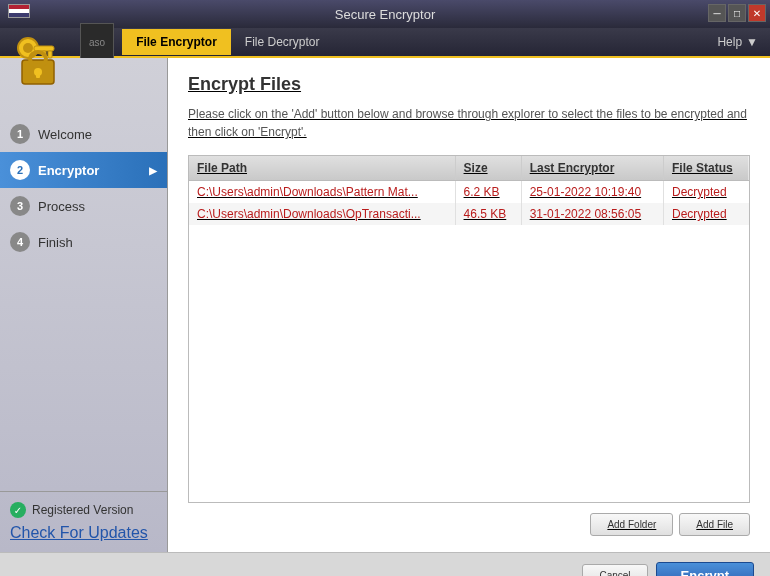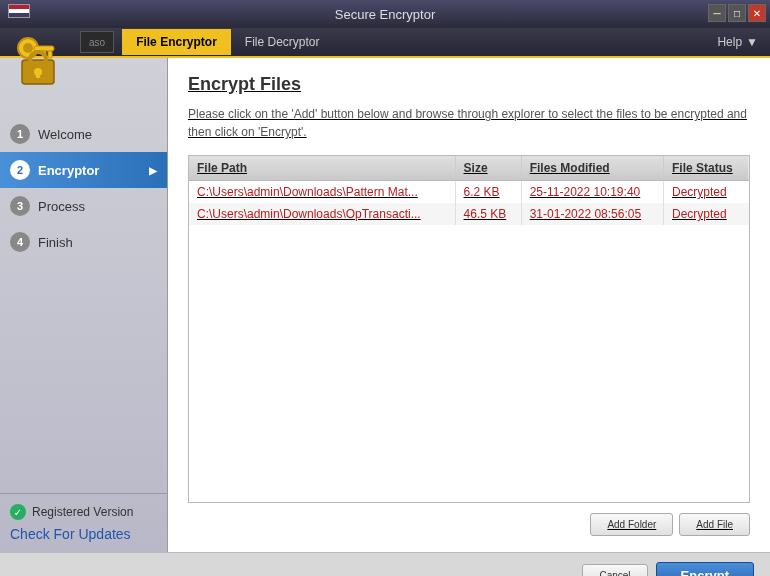--- a/index.html
+++ b/index.html
@@ -62,21 +62,21 @@
       height: 30px;
       display: flex;
       align-items: center;
       padding: 0 4px;
       border-bottom: 2px solid #f0c020;
     }
     .menu-logo {
       background: #2a2a2a;
       color: #888;
       font-size: 10px;
-      padding: 2px 8px;
+      padding: 18px 8px;
       margin-right: 8px;
       border: 1px solid #555;
       height: 22px;
       display: flex;
       align-items: center;
     }
     .menu-tab {
       padding: 4px 14px;
       cursor: pointer;
       color: #ccc;
@@ -172,22 +172,23 @@
       background: #27ae60;
       border-radius: 50%;
       display: flex;
       align-items: center;
       justify-content: center;
       color: #fff;
       font-size: 10px;
     }
     .check-updates-link {
       color: #2255aa;
-      cursor: pointer;
-      font-size: 14px;
+      text-decoration: underline;
+      cursor: pointer;
+      font-size: 16px;
     }
 
     
     .content-area {
       flex: 1;
       background: #fff;
       padding: 16px 20px;
       display: flex;
       flex-direction: column;
       text-decoration: underline;
@@ -358,29 +359,29 @@
   <div class="content-area">
     <div class="page-title">Encrypt Files</div>
     <div class="description">Please click on the 'Add' button below and browse through explorer to select the files to be encrypted and then click on 'Encrypt'.</div>
 
     <div class="file-table-wrapper">
       <table class="file-table">
         <thead>
           <tr>
             <th>File Path</th>
             <th>Size</th>
-            <th>Files Modified</th>
+            <th>Last Encryptor</th>
             <th>File Status</th>
           </tr>
         </thead>
         <tbody id="file-table-body">
         <tr>
               <td>C:\Users\admin\Downloads\Pattern Mat...</td>
               <td>6.2 KB</td>
-              <td>25-11-2022 10:19:40</td>
+              <td>25-01-2022 10:19:40</td>
               <td class="status-decrypted">Decrypted</td>
             </tr>
             <tr>
               <td>C:\Users\admin\Downloads\OpTransacti...</td>
               <td>46.5 KB</td>
               <td>31-01-2022 08:56:05</td>
               <td class="status-decrypted">Decrypted</td>
             </tr>
           </tbody>
       </table>

